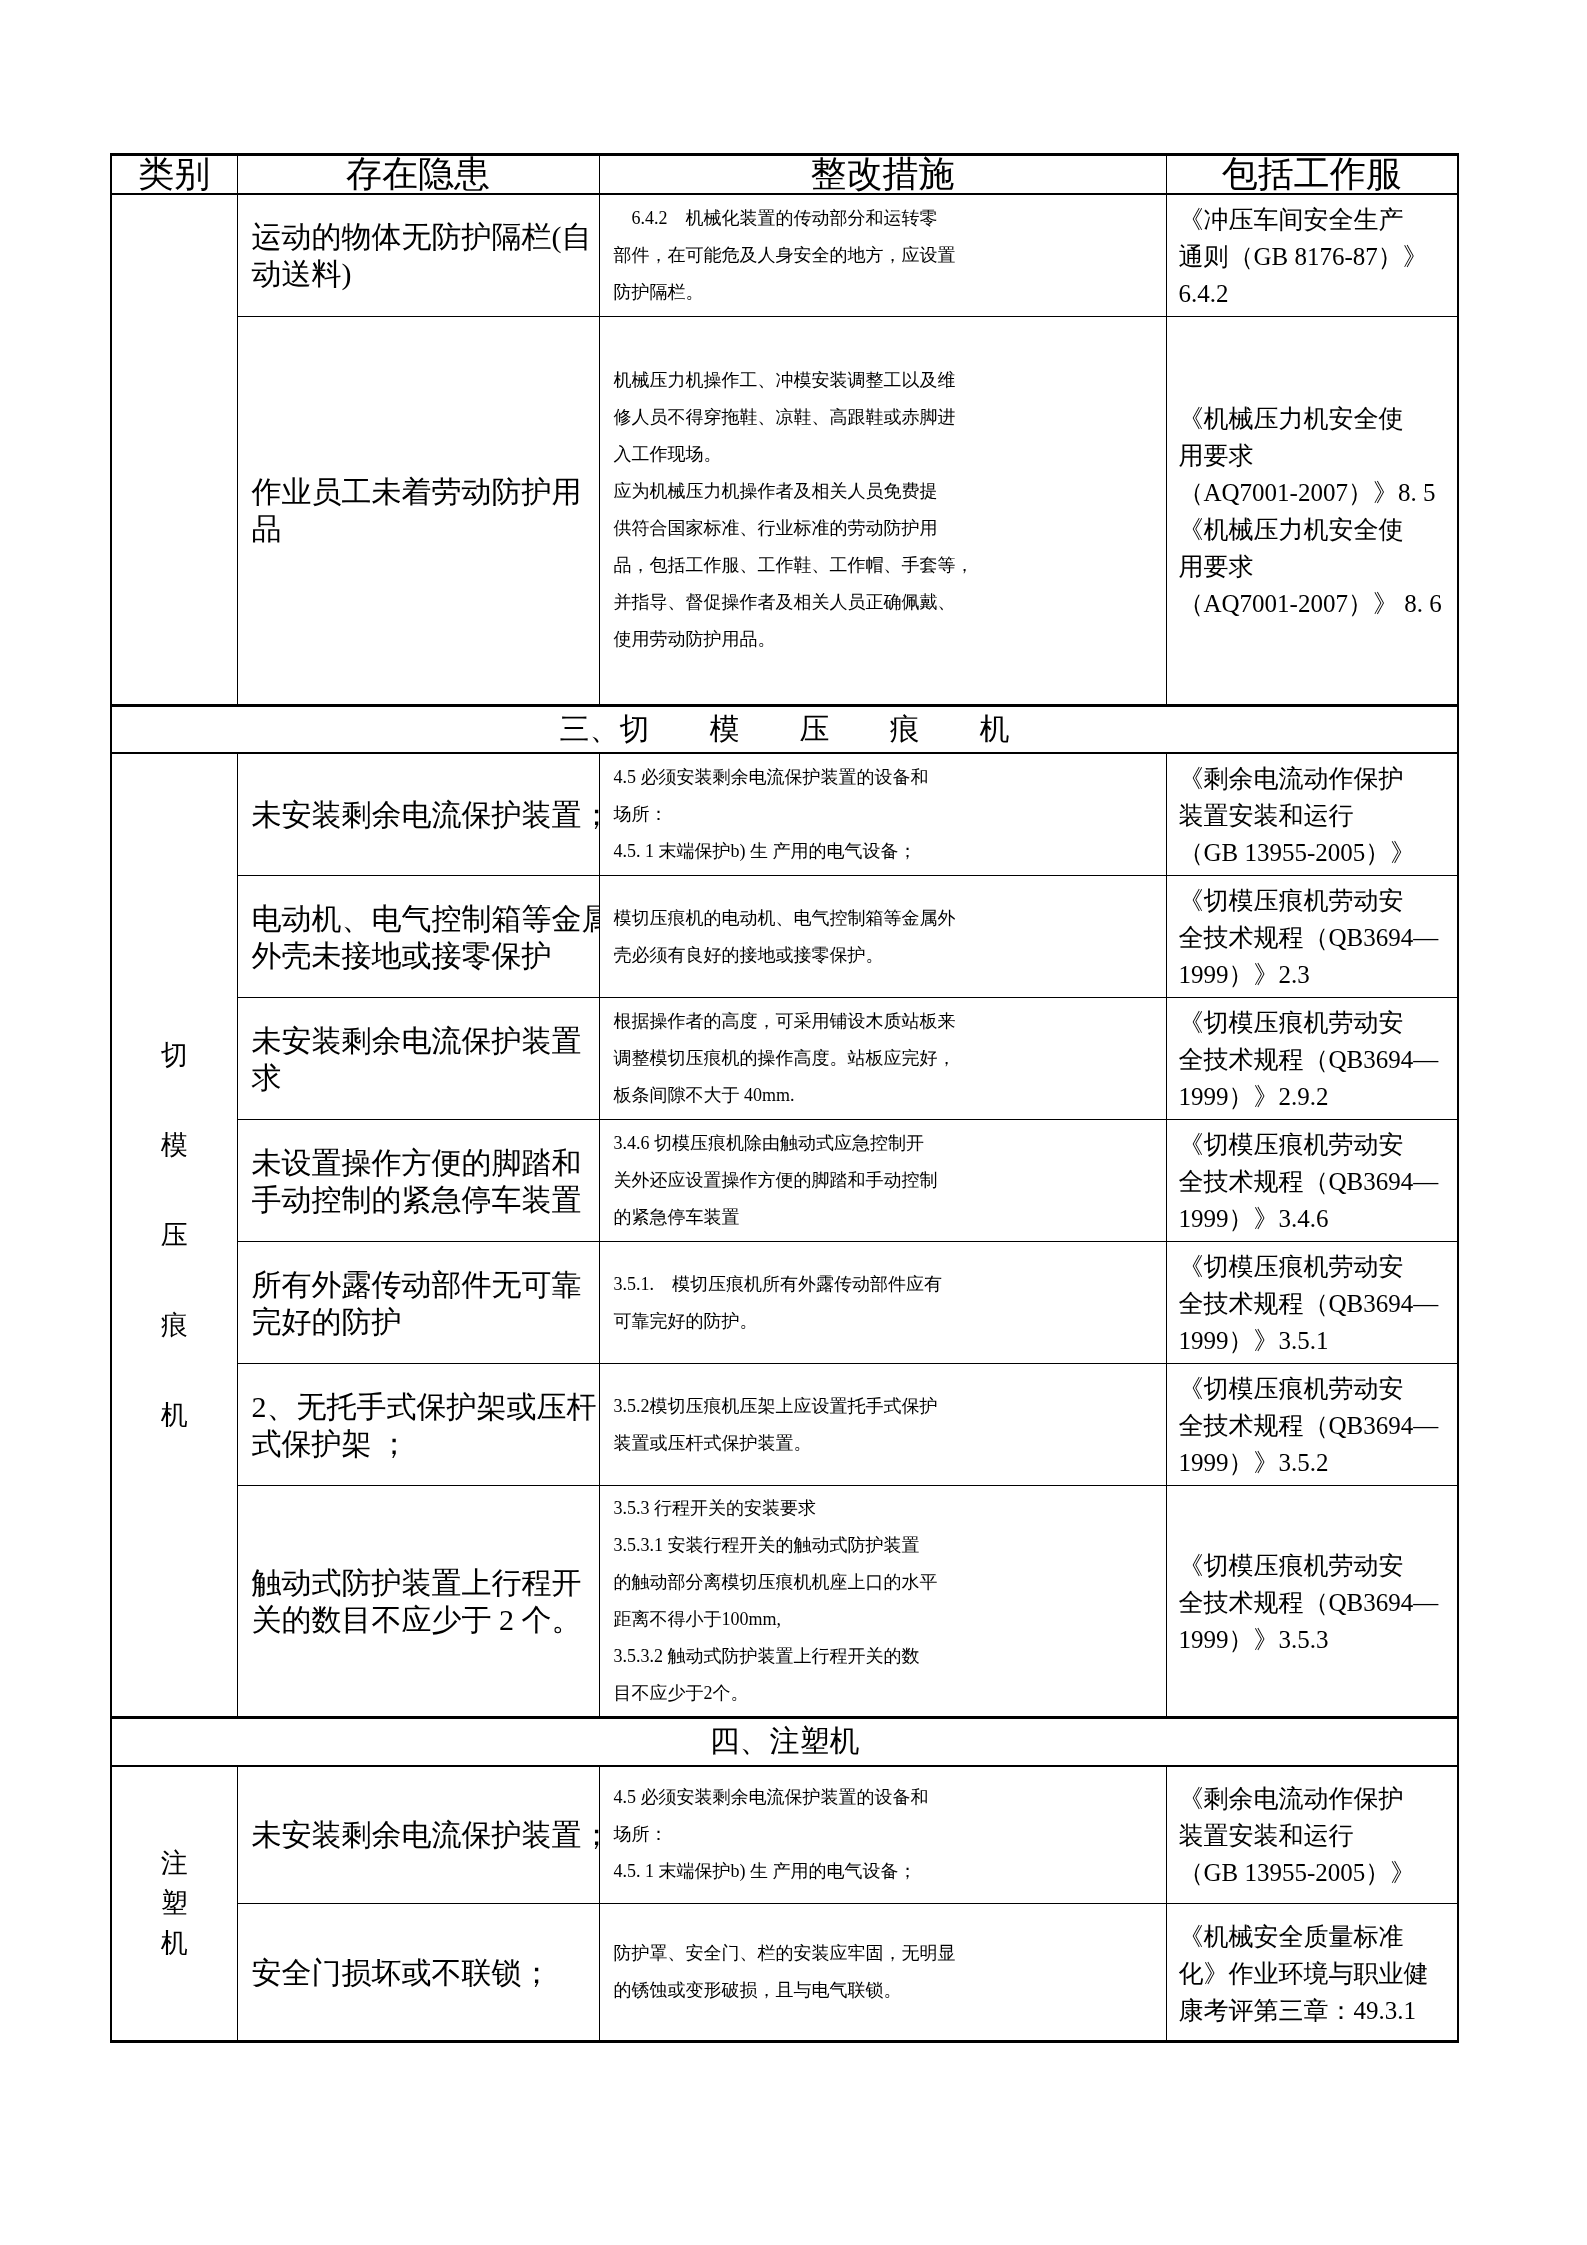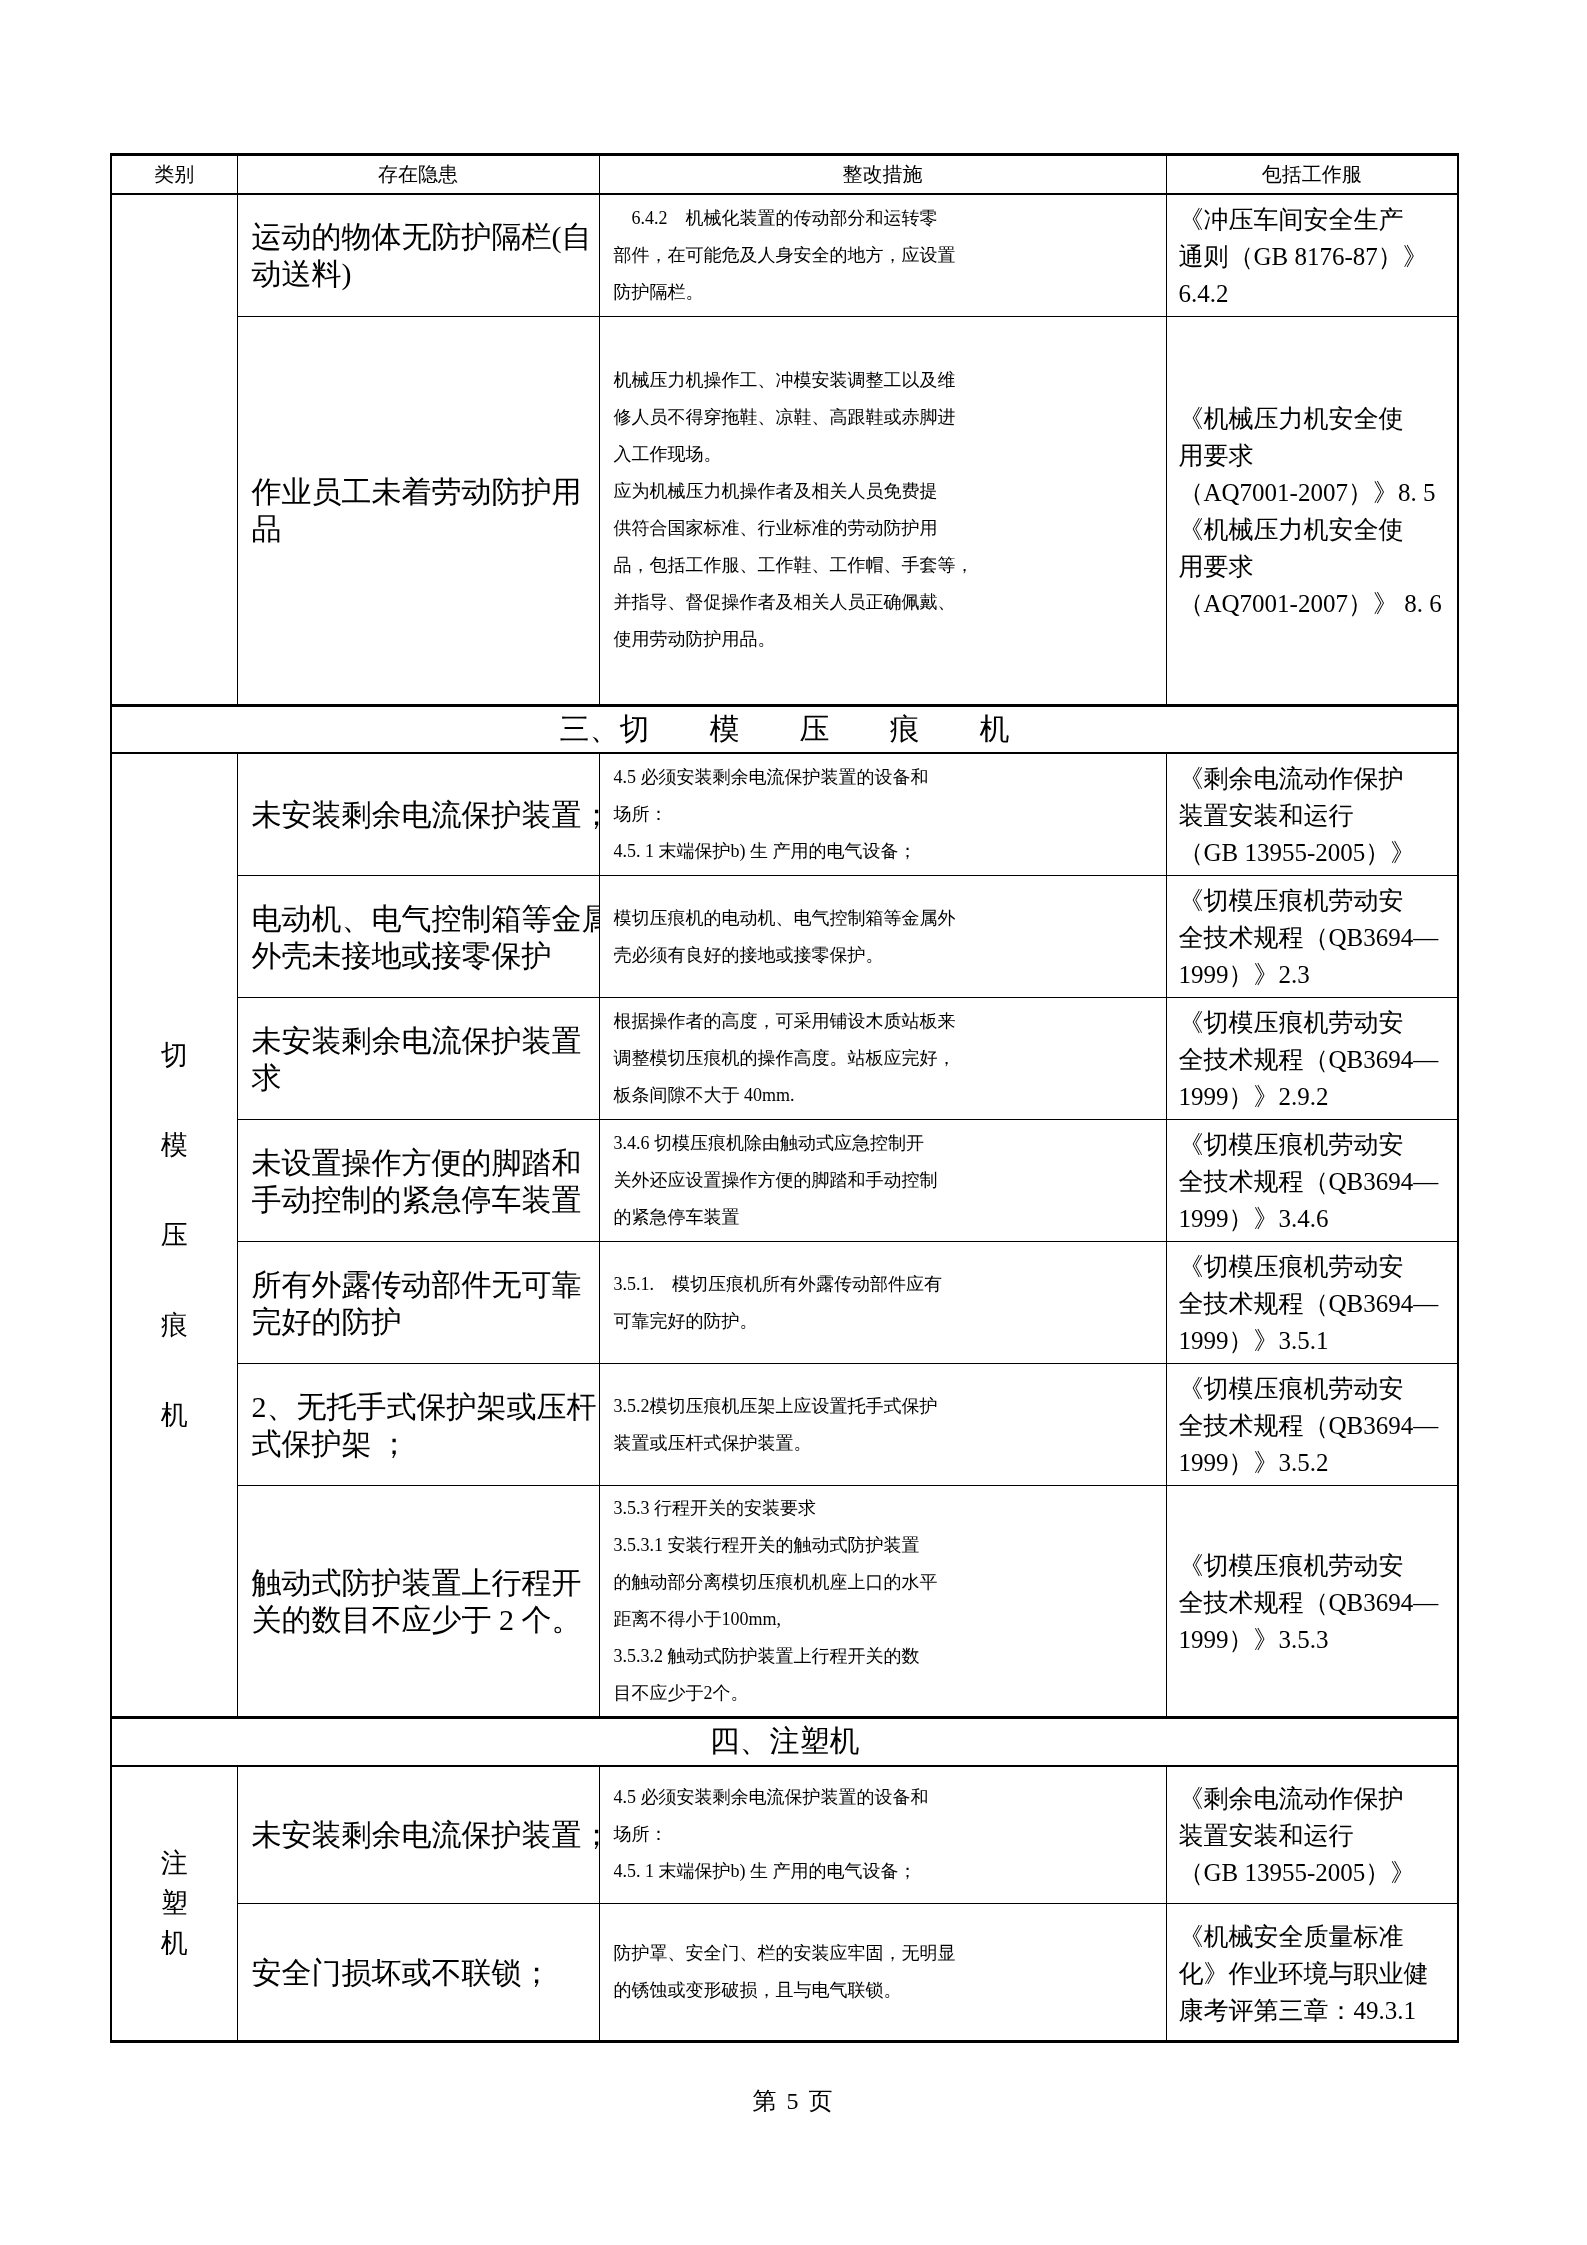--- a/index.html
+++ b/index.html
@@ -11,21 +11,21 @@
   table.main{
     position:absolute;left:110px;top:153px;width:1347px;
     border-collapse:collapse;table-layout:fixed;
     border:2px solid #000;border-top:3px solid #000;border-bottom:3px solid #000;
   }
   td,th{
     border:1px solid #000;vertical-align:middle;position:relative;
     overflow:hidden;padding:0;
   }
   thead th{
-    border-bottom:2px solid #000;font-weight:normal;font-size:20px;
+    border-bottom:2px solid #000;font-weight:normal;font-size:36px;
     text-align:center;line-height:36px;
   }
   tr.title-row td{
     border-top:3px solid #000;border-bottom:2px solid #000;
     text-align:center;font-size:30px;
   }
   .cell{white-space:pre;line-height:37px;}
   .hazard-cell .cell{font-size:30px;padding:4px 10px 4px 14px;}
   .measure-cell .cell{font-size:18px;padding:4px 4px 4px 14px;}
   .standard-cell .cell{font-size:25px;padding:6px 2px 4px 12px;}
@@ -265,14 +265,13 @@
           </td>
         <td class="standard-cell">
             <div class="cell">《机械安全质量标准
 化》作业环境与职业健
 康考评第三章：49.3.1</div>
           </td>
       </tr>
     </tbody>
   </table>
 
-  <div class="footer">第 5 页</div>
 </div>
 
 </body></html>

